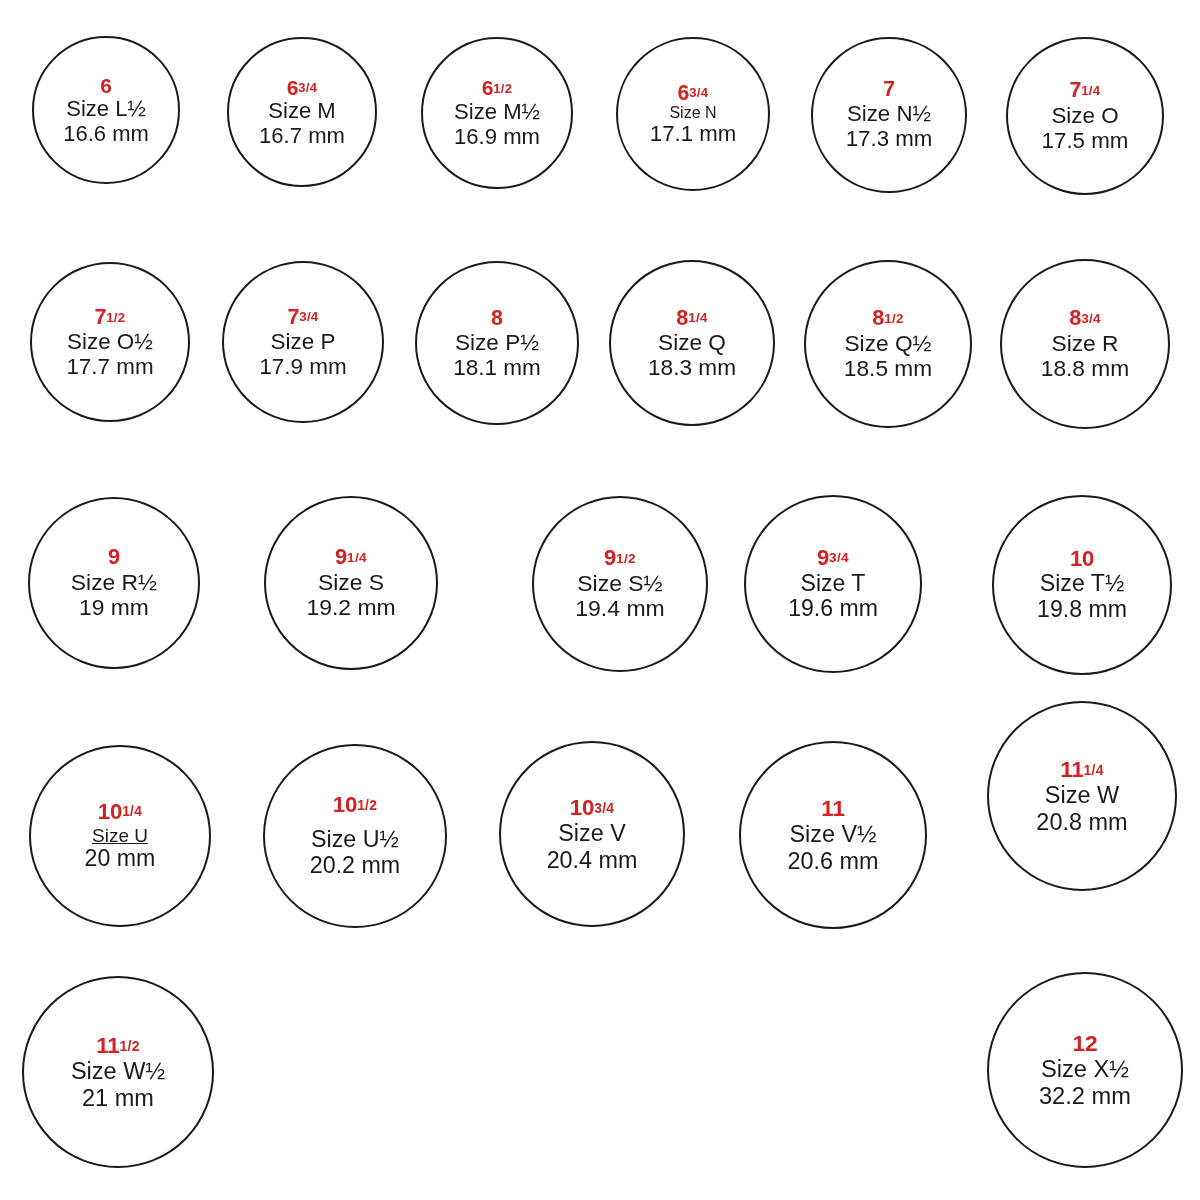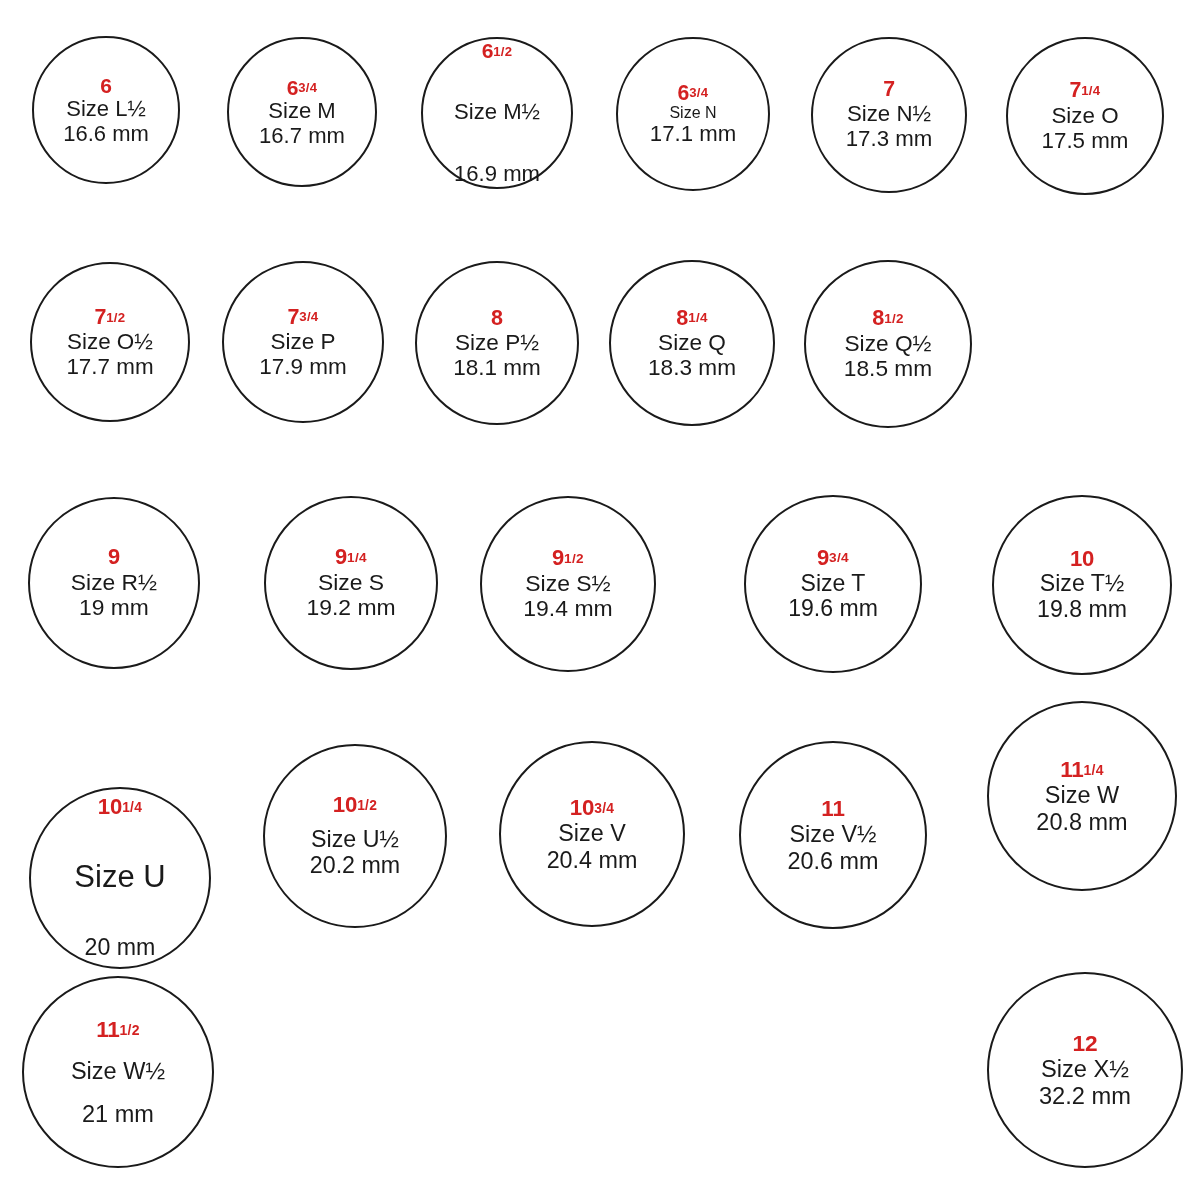--- a/index.html
+++ b/index.html
@@ -61,21 +61,21 @@
     <div class="ring" style="width: 148px; height: 148px; left: 32px; top: 36px;">
       <div class="us" style="font-size: 21px;">6</div>
       <div class="size-label" style="font-size: 22px;">Size L½</div>
       <div class="mm-label" style="font-size: 22px;">16.6 mm</div>
     </div>
     <div class="ring" style="width: 150px; height: 150px; left: 227px; top: 37px;">
       <div class="us" style="font-size: 21.07px;">6<span class="frac">3/4</span></div>
       <div class="size-label" style="font-size: 22.07px;">Size M</div>
       <div class="mm-label" style="font-size: 22.07px;">16.7 mm</div>
     </div>
-    <div class="ring" style="width: 152px; height: 152px; left: 421px; top: 37px; justify-content: space-between;">
+    <div class="ring" style="width: 152px; height: 152px; left: 421px; top: 37px;">
       <div class="us" style="font-size: 21.14px;">6<span class="frac">1/2</span></div>
       <div class="size-label" style="font-size: 22.14px;">Size M½</div>
       <div class="mm-label" style="font-size: 22.14px;">16.9 mm</div>
     </div>
     <div class="ring" style="width: 154px; height: 154px; left: 616px; top: 37px;">
       <div class="us" style="font-size: 21.21px;">6<span class="frac">3/4</span></div>
       <div class="size-label" style="font-size: 16px;">Size N</div>
       <div class="mm-label" style="font-size: 22.21px;">17.1 mm</div>
     </div>
     <div class="ring" style="width: 156px; height: 156px; left: 811px; top: 37px;">
@@ -106,48 +106,53 @@
     <div class="ring" style="width: 166px; height: 166px; left: 609px; top: 260px;">
       <div class="us" style="font-size: 21.63px;">8<span class="frac">1/4</span></div>
       <div class="size-label" style="font-size: 22.63px;">Size Q</div>
       <div class="mm-label" style="font-size: 22.63px;">18.3 mm</div>
     </div>
     <div class="ring" style="width: 168px; height: 168px; left: 804px; top: 260px;">
       <div class="us" style="font-size: 21.7px;">8<span class="frac">1/2</span></div>
       <div class="size-label" style="font-size: 22.7px;">Size Q½</div>
       <div class="mm-label" style="font-size: 22.7px;">18.5 mm</div>
     </div>
+    <div class="ring" style="width: 170px; height: 170px; left: 1000px; top: 259px;">
+      <div class="us" style="font-size: 21.77px;">8<span class="frac">3/4</span></div>
+      <div class="size-label" style="font-size: 22.77px;">Size R</div>
+      <div class="mm-label" style="font-size: 22.77px;">18.8 mm</div>
+    </div>
     <div class="ring" style="width: 172px; height: 172px; left: 28px; top: 497px;">
       <div class="us" style="font-size: 21.84px;">9</div>
       <div class="size-label" style="font-size: 22.84px;">Size R½</div>
       <div class="mm-label" style="font-size: 22.84px;">19 mm</div>
     </div>
     <div class="ring" style="width: 174px; height: 174px; left: 264px; top: 496px;">
       <div class="us" style="font-size: 21.91px;">9<span class="frac">1/4</span></div>
       <div class="size-label" style="font-size: 22.91px;">Size S</div>
       <div class="mm-label" style="font-size: 22.91px;">19.2 mm</div>
     </div>
-    <div class="ring" style="width: 176px; height: 176px; left: 480px; top: 496px;">
+    <div class="ring" style="width: 176px; height: 176px; left: 532px; top: 496px;">
       <div class="us" style="font-size: 21.98px;">9<span class="frac">1/2</span></div>
       <div class="size-label" style="font-size: 22.98px;">Size S½</div>
       <div class="mm-label" style="font-size: 22.98px;">19.4 mm</div>
     </div>
     <div class="ring" style="width: 178px; height: 178px; left: 744px; top: 495px;">
       <div class="us" style="font-size: 22.05px;">9<span class="frac">3/4</span></div>
       <div class="size-label" style="font-size: 23.05px;">Size T</div>
       <div class="mm-label" style="font-size: 23.05px;">19.6 mm</div>
     </div>
     <div class="ring" style="width: 180px; height: 180px; left: 992px; top: 495px;">
       <div class="us" style="font-size: 22.12px;">10</div>
       <div class="size-label" style="font-size: 23.12px;">Size T½</div>
       <div class="mm-label" style="font-size: 23.12px;">19.8 mm</div>
     </div>
-    <div class="ring" style="width: 182px; height: 182px; left: 29px; top: 787px; gap: 40px;">
+    <div class="ring" style="width: 182px; height: 182px; left: 29px; top: 745px;">
       <div class="us" style="font-size: 22.19px;">10<span class="frac">1/4</span></div>
-      <div class="size-label" style="font-size: 31px;">Size U</div>
+      <div class="size-label" style="font-size: 19px; text-decoration: underline;">Size U</div>
       <div class="mm-label" style="font-size: 23.19px;">20 mm</div>
     </div>
     <div class="ring" style="width: 184px; height: 184px; left: 263px; top: 744px;">
       <div class="us" style="font-size: 22.26px;">10<span class="frac">1/2</span></div>
       <div class="size-label" style="font-size: 23.26px; margin-top: 8px;">Size U½</div>
       <div class="mm-label" style="font-size: 23.26px;">20.2 mm</div>
     </div>
     <div class="ring" style="width: 186px; height: 186px; left: 499px; top: 741px;">
       <div class="us" style="font-size: 22.33px;">10<span class="frac">3/4</span></div>
       <div class="size-label" style="font-size: 23.33px;">Size V</div>
@@ -156,21 +161,21 @@
     <div class="ring" style="width: 188px; height: 188px; left: 739px; top: 741px;">
       <div class="us" style="font-size: 22.4px;">11</div>
       <div class="size-label" style="font-size: 23.4px;">Size V½</div>
       <div class="mm-label" style="font-size: 23.4px;">20.6 mm</div>
     </div>
     <div class="ring" style="width: 190px; height: 190px; left: 987px; top: 701px;">
       <div class="us" style="font-size: 22.47px;">11<span class="frac">1/4</span></div>
       <div class="size-label" style="font-size: 23.47px;">Size W</div>
       <div class="mm-label" style="font-size: 23.47px;">20.8 mm</div>
     </div>
-    <div class="ring" style="width: 192px; height: 192px; left: 22px; top: 976px; gap: 16px;">
+    <div class="ring" style="width: 192px; height: 192px; left: 22px; top: 976px;">
       <div class="us" style="font-size: 22.54px;">11<span class="frac">1/2</span></div>
       <div class="size-label" style="font-size: 23.54px;">Size W½</div>
       <div class="mm-label" style="font-size: 23.54px;">21 mm</div>
     </div>
     <div class="ring" style="width: 196px; height: 196px; left: 987px; top: 972px;">
       <div class="us" style="font-size: 22.68px;">12</div>
       <div class="size-label" style="font-size: 23.68px;">Size X½</div>
       <div class="mm-label" style="font-size: 23.68px;">32.2 mm</div>
     </div>
   </div>

